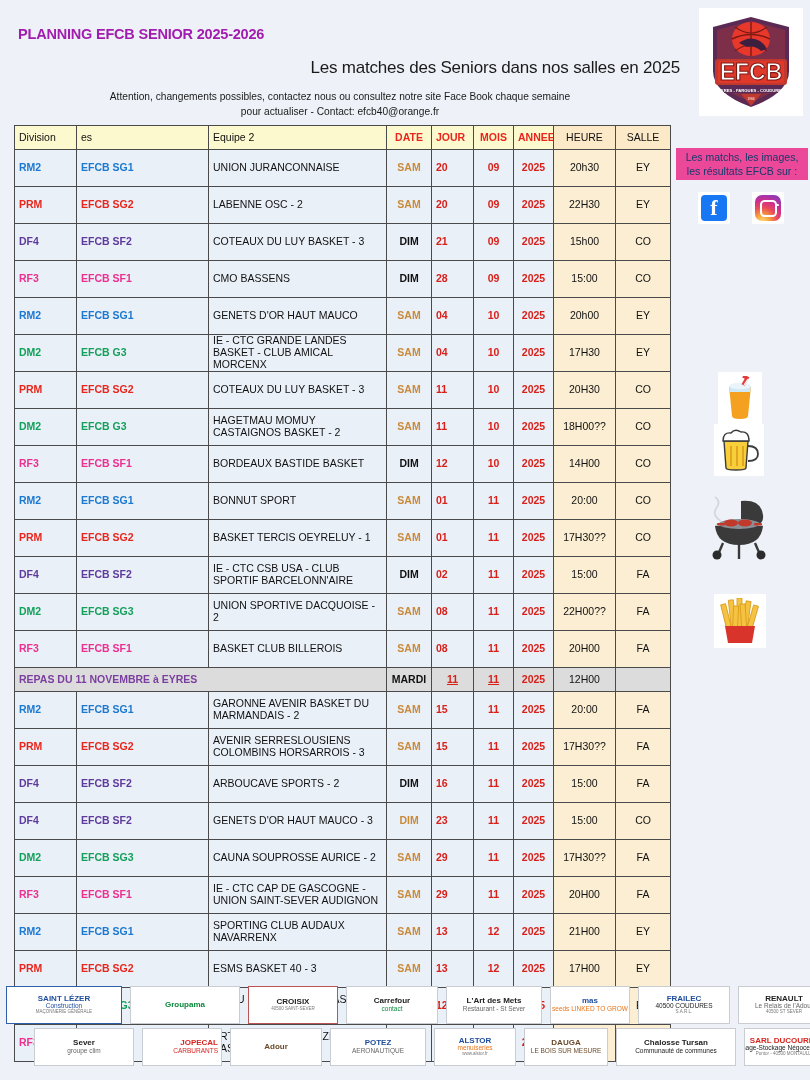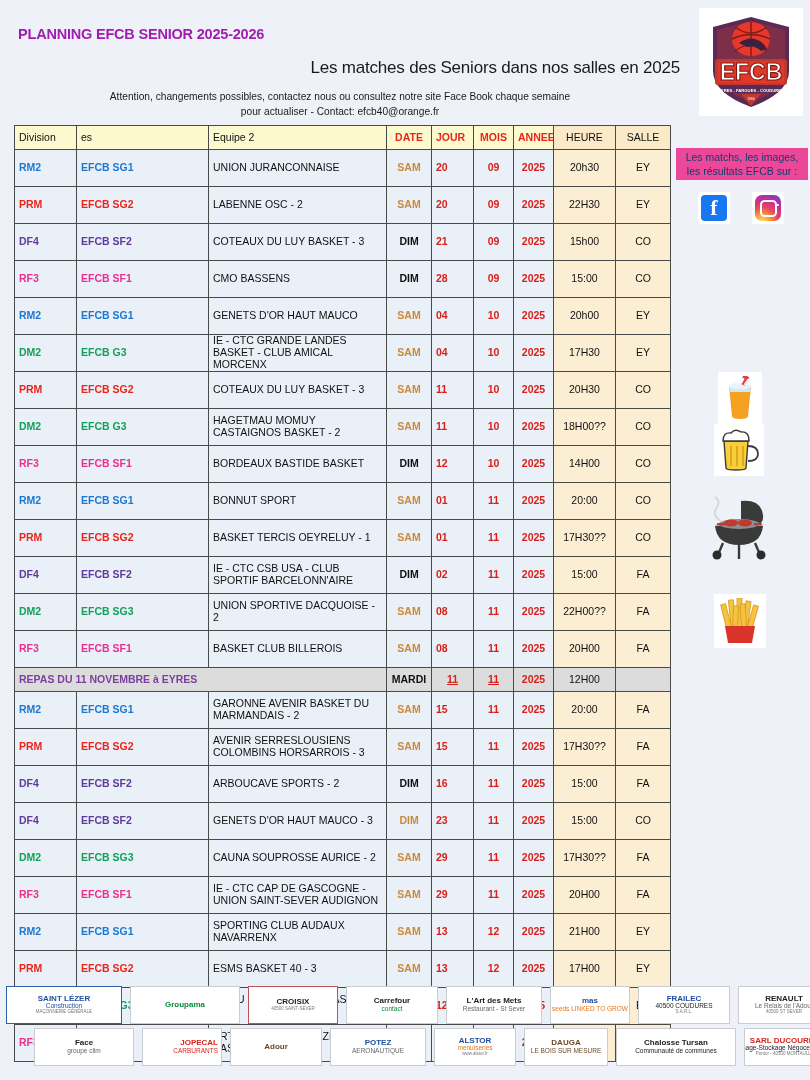--- a/index.html
+++ b/index.html
@@ -658,21 +658,21 @@
         <div class="l3">S.A.R.L.</div>
       </div>
       <div class="sp sp-renault">
         <div class="l1 t-dark">RENAULT</div>
         <div class="l2 t-gray">Le Relais de l'Adour</div>
         <div class="l3">40500 ST SEVER</div>
       </div>
     </div>
   <div class="sp-row" id="sp-row2">
       <div class="sp sp-jeep">
-        <div class="l1 t-dark">Face</div>
+        <div class="l1 t-dark">Sever</div>
         <div class="l2 t-gray">groupe clim</div>
       </div>
       <div class="sp sp-jopecal">
         <div class="l1 t-red">JOPECAL</div>
         <div class="l2 t-red">CARBURANTS</div>
       </div>
       <div class="sp sp-adour">
         <div class="l1 t-brown">Adour</div>
       </div>
       <div class="sp sp-potez">

